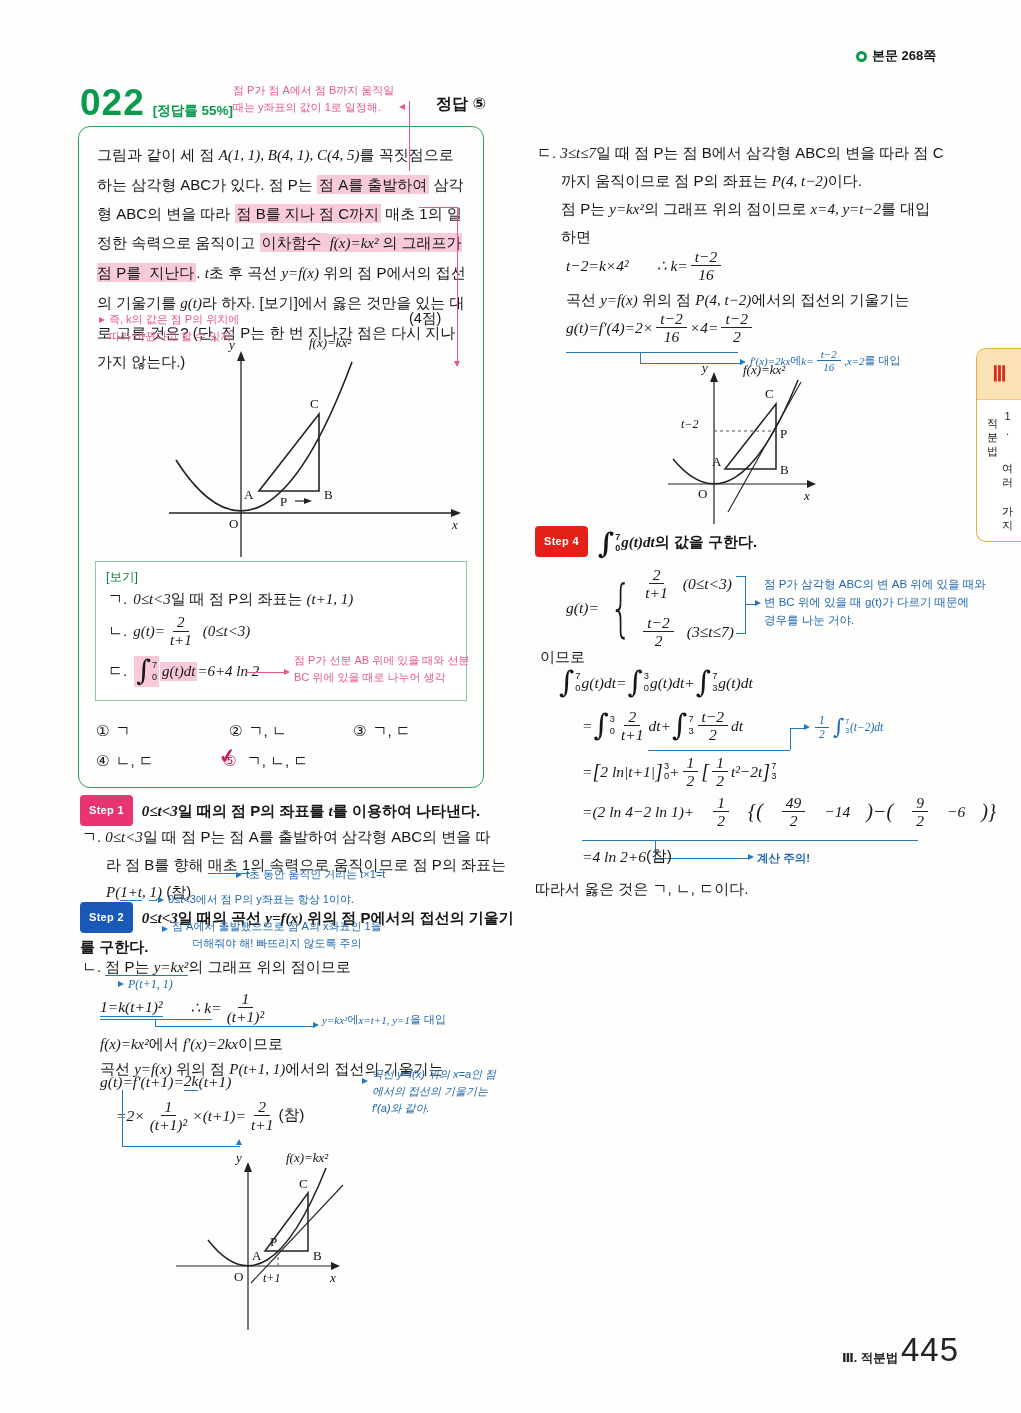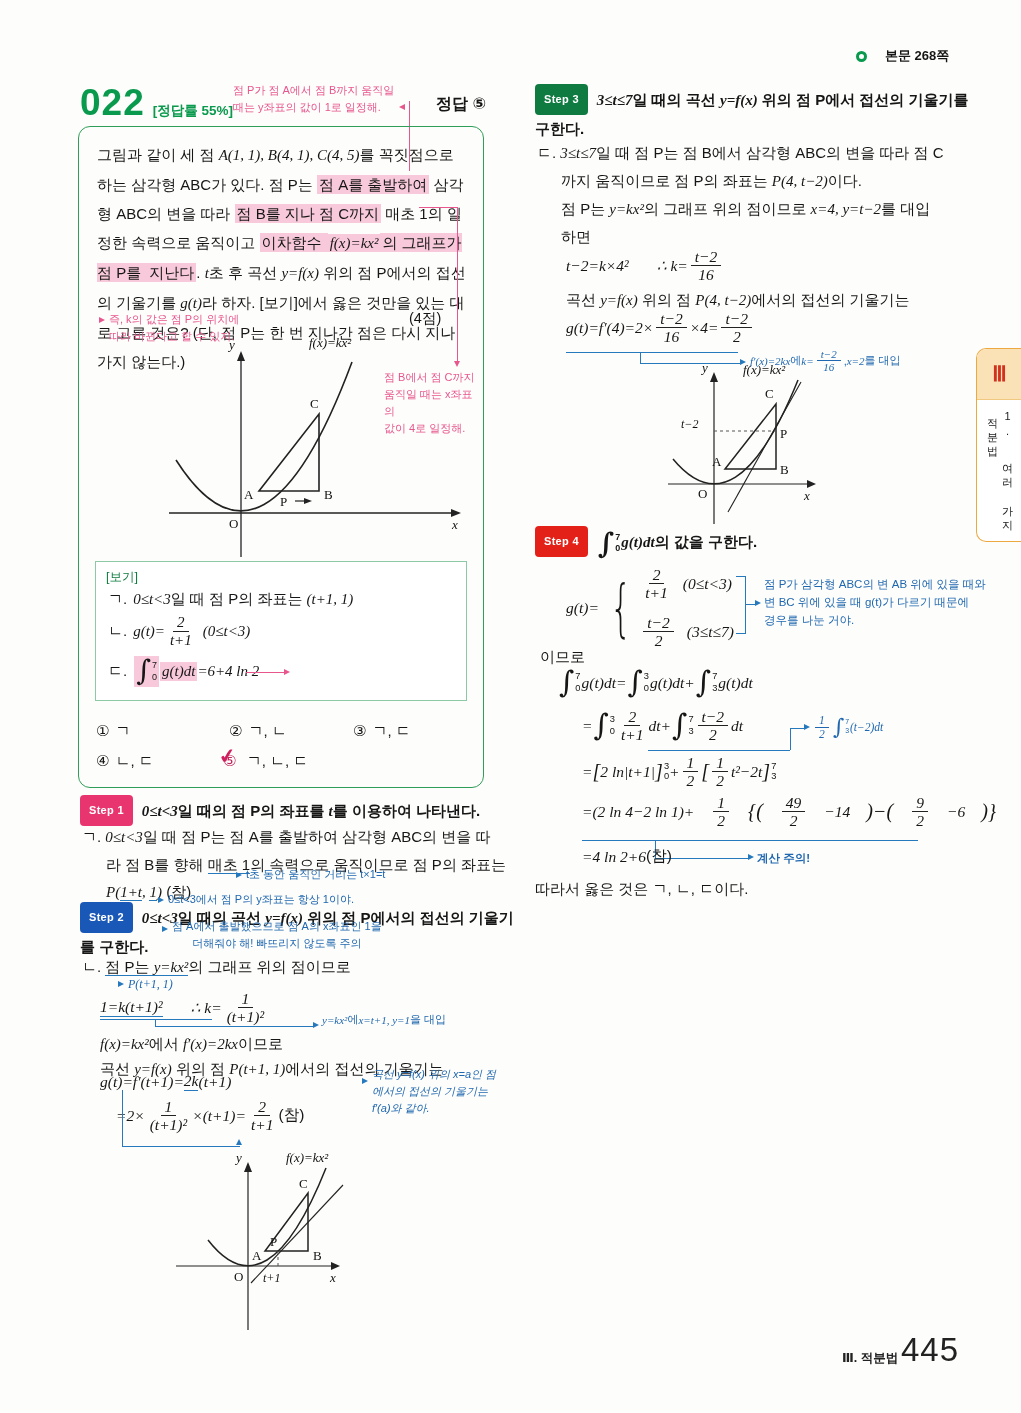--- a/index.html
+++ b/index.html
@@ -69,21 +69,21 @@
   .pwcol{display:flex;flex-direction:column;gap:12px;margin-left:4px;}
   .pwrow{display:flex;align-items:center;}
   .pwbr{position:absolute;width:9px;border-top:1.5px solid #2779bd;border-right:1.5px solid #2779bd;border-bottom:1.5px solid #2779bd;}
   
   .sidetab{position:absolute;border:1.6px solid #eda93f;border-right:none;border-radius:10px 0 0 10px;background:#fff;overflow:hidden;}
   .tabtop{height:50px;background:#fbe2b6;display:flex;align-items:center;justify-content:center;
           font-family:"Liberation Serif",serif;font-weight:800;font-size:21px;color:#d2311e;border-bottom:1px solid #f0c880;}
   .tabbody{writing-mode:vertical-rl;text-orientation:upright;font-size:11px;letter-spacing:3px;
            margin:10px auto 0 auto;display:block;text-align:start;color:#222;height:120px;}
   
-  .hdrright{position:absolute;font-size:13px;font-weight:700;display:flex;align-items:center;gap:18px;}
+  .hdrright{position:absolute;font-size:13px;font-weight:700;display:flex;align-items:center;gap:5px;}
   .dot{width:11px;height:11px;border-radius:50%;border:3px solid #0a9a4e;background:#fff;box-sizing:border-box;}
   .ftchap{position:absolute;font-size:12.5px;font-weight:700;color:#222;}
   .ftpage{position:absolute;font-size:33px;color:#222;letter-spacing:1px;}
   .imro{position:absolute;font-size:15px;}
   .conc{position:absolute;font-size:15px;}
 </style>
 </head>
 <body>
 
 <div class="page">
@@ -106,23 +106,20 @@
     <div class="para" style="left:18px;top:13px;width:372px;line-height:29px;"><span>그림과 같이 세 점 </span><span class="mv">A(1, 1), B(4, 1), C(4, 5)</span><span>를 꼭짓점으로 하는 삼각형 ABC가 있다. 점 P는 </span><span class="hl">점 A를 출발하여</span><span> 삼각형 ABC의 변을 따라 </span><span class="hl">점 B를 지나 점 C까지</span><span> 매초 1의 일정한 속력으로 움직이고 </span><span class="hl">이차함수 </span><span class="mv hl">f(x)=kx²</span><span class="hl">의 그래프가 점 P를 </span><span class="hl">지난다</span><span>. </span><span class="mv">t</span><span>초 후 곡선 </span><span class="mv">y=f(x)</span><span> 위의 점 P에서의 접선의 기울기를 </span><span class="mv">g(t)</span><span>라 하자. [보기]에서 옳은 것만을 있는 대로 고른 것은? (단, 점 P는 한 번 지나간 점은 다시 지나가지 않는다.)</span></div>
 
     <div class="tri tr-r-p" style="left:20px;top:190px;"></div>
     <div class="annp" style="left:30px;top:184px;width:210px;">즉, k의 값은 점 P의 위치에
 따라 바뀐다고 할 수 있지.</div>
     <div class="abs" style="left:330px;top:182px;font-size:14.5px;">(4점)</div>
 
     <div class="hlne pnkh" style="left:340px;top:80px;width:38px;"></div>
     <div class="vl pnk" style="left:378px;top:80px;height:154px;"></div>
     <div class="tri tr-d-p" style="left:375px;top:234px;"></div>
-    <div class="annp" style="left:305px;top:242px;width:95px;">점 B에서 점 C까지
-움직일 때는 x좌표의
-값이 4로 일정해.</div>
 
     <svg class="abs" style="left:70px;top:204px;" width="330" height="232" viewBox="0 0 330 232">
       <line x1="20" y1="182" x2="308" y2="182" stroke="#222" stroke-width="1.3"></line>
       <polygon points="312,182 302,178 302,186" fill="#222"></polygon>
       <line x1="92" y1="226" x2="92" y2="24" stroke="#222" stroke-width="1.3"></line>
       <polygon points="92,20 88,30 96,30" fill="#222"></polygon>
       <path d="M27,129 Q115,267 203,31" fill="none" stroke="#222" stroke-width="1.6"></path>
       <path d="M110,160 H170 V83 Z" fill="none" stroke="#222" stroke-width="1.6"></path>
       <line x1="146" y1="170" x2="158" y2="170" stroke="#222" stroke-width="1.2"></line>
       <polygon points="163,170 155,167 155,173" fill="#222"></polygon>
@@ -163,20 +160,22 @@
                 <span>7</span>
                 <span>0</span>
               </span>
             </span>
             <span class="mv hl">g(t)dt</span>
             <span class="mv">=6+4 ln 2</span>
           </span>
       </div>
       <div class="hlne pnkh" style="left:150px;top:110px;width:38px;"></div>
       <div class="tri tr-r-p" style="left:188px;top:107px;"></div>
+      <div class="annp" style="left:198px;top:90px;width:185px;">점 P가 선분 AB 위에 있을 때와 선분
+BC 위에 있을 때로 나누어 생각</div>
     </div>
 
     <div class="choice" style="left:17px;top:595px;"><span class="cnum">①</span><span>ㄱ</span></div>
     <div class="choice" style="left:150px;top:595px;"><span class="cnum">②</span><span>ㄱ, ㄴ</span></div>
     <div class="choice" style="left:274px;top:595px;"><span class="cnum">③</span><span>ㄱ, ㄷ</span></div>
     <div class="choice" style="left:17px;top:625px;"><span class="cnum">④</span><span>ㄴ, ㄷ</span></div>
     <div class="choice" style="left:144px;top:625px;">
       <span class="checkwrap"><span class="cnum c5num">⑤</span><span class="check">✔</span></span>
       <span>ㄱ, ㄴ, ㄷ</span>
     </div>
@@ -262,23 +261,20 @@
     <text x="78" y="12" class="it">y</text>
     <text x="172" y="132" class="it">x</text>
     <text x="76" y="131">O</text>
     <text x="94" y="110">A</text>
     <text x="155" y="110">B</text>
     <text x="141" y="38">C</text>
     <text x="112" y="96">P</text>
     <text x="105" y="132" class="it" style="font-size:12px;">t+1</text>
   </svg>
 
-  <div class="steprow" style="left:535px;top:84px;width:450px;">
-    <span class="badge b3">Step 3</span><span><span class="mv">3≤t≤7</span><span>일 때의 곡선 </span><span class="mv">y=f(x)</span><span> 위의 점 P에서 접선의 기울기를</span><br><span>구한다.</span></span>
-  </div>
 
   <div class="para hang" style="left:537px;top:139px;width:448px;line-height:28px;"><span>ㄷ. </span><span class="mv">3≤t≤7</span><span>일 때 점 P는 점 B에서 삼각형 ABC의 변을 따라 점 C</span><br><span>까지 움직이므로 점 P의 좌표는 </span><span class="mv">P(4, t−2)</span><span>이다.</span><br><span>점 P는 </span><span class="mv">y=kx²</span><span>의 그래프 위의 점이므로 </span><span class="mv">x=4, y=t−2</span><span>를 대입</span><br><span>하면</span></div>
   <div class="eq" style="left:566px;top:248px;">
       <span class="mv">t−2=k×4²</span>
       <span style="display: inline-block; width: 28px;"></span>
       <span class="mv">∴ k=</span>
       <span class="frac">
         <span class="fnum">t−2</span>
         <span class="fden">16</span>
       </span>

